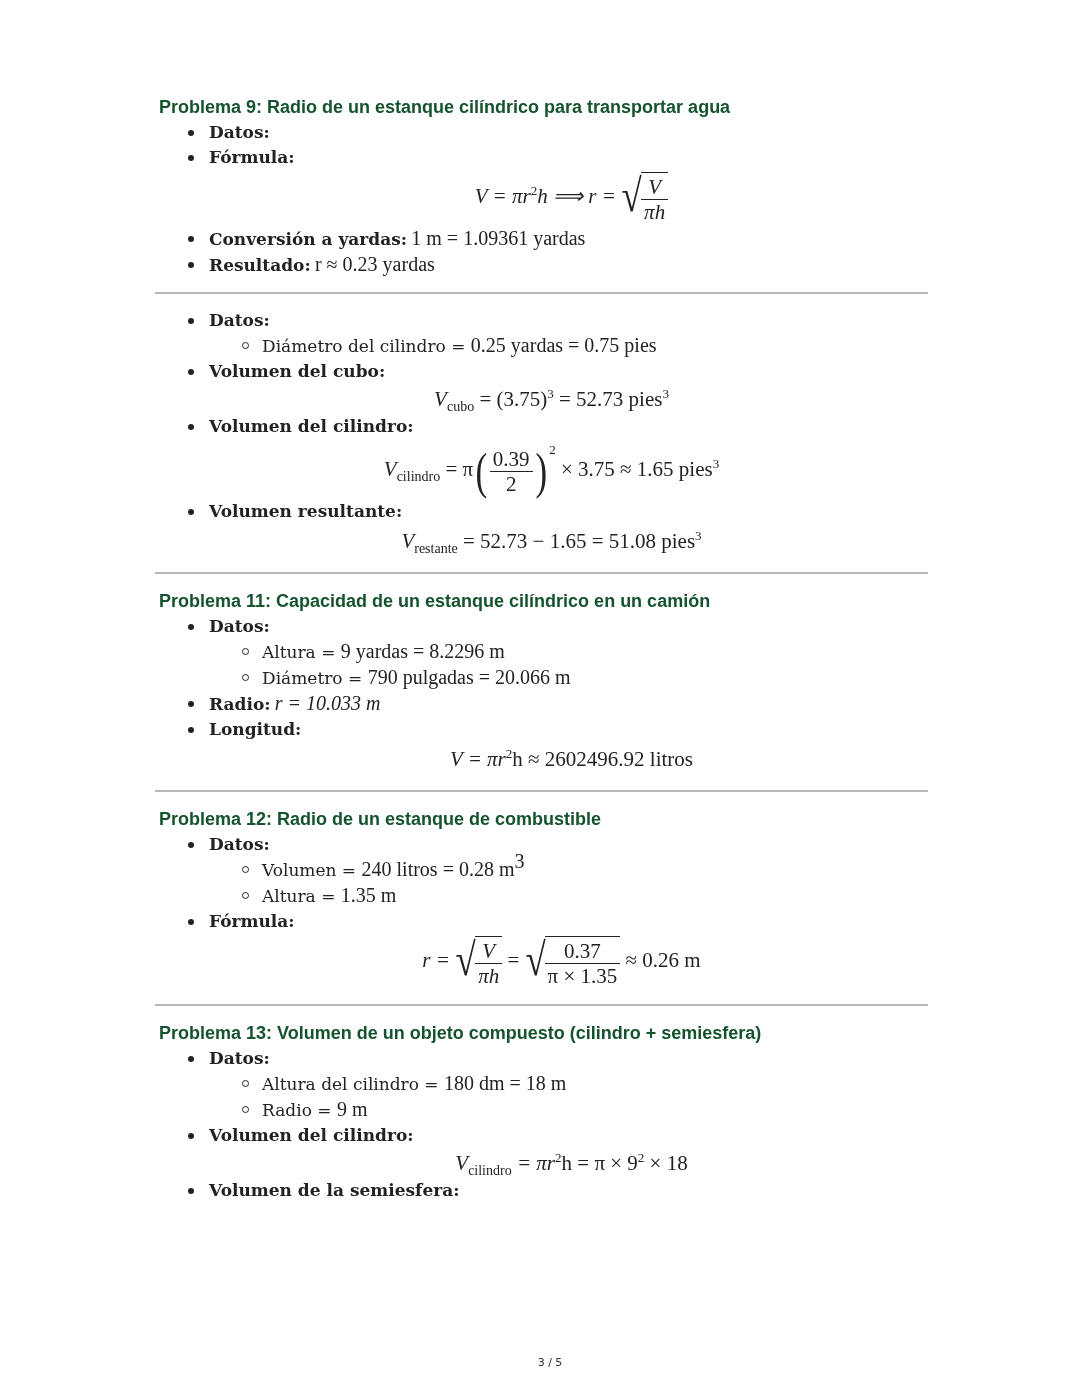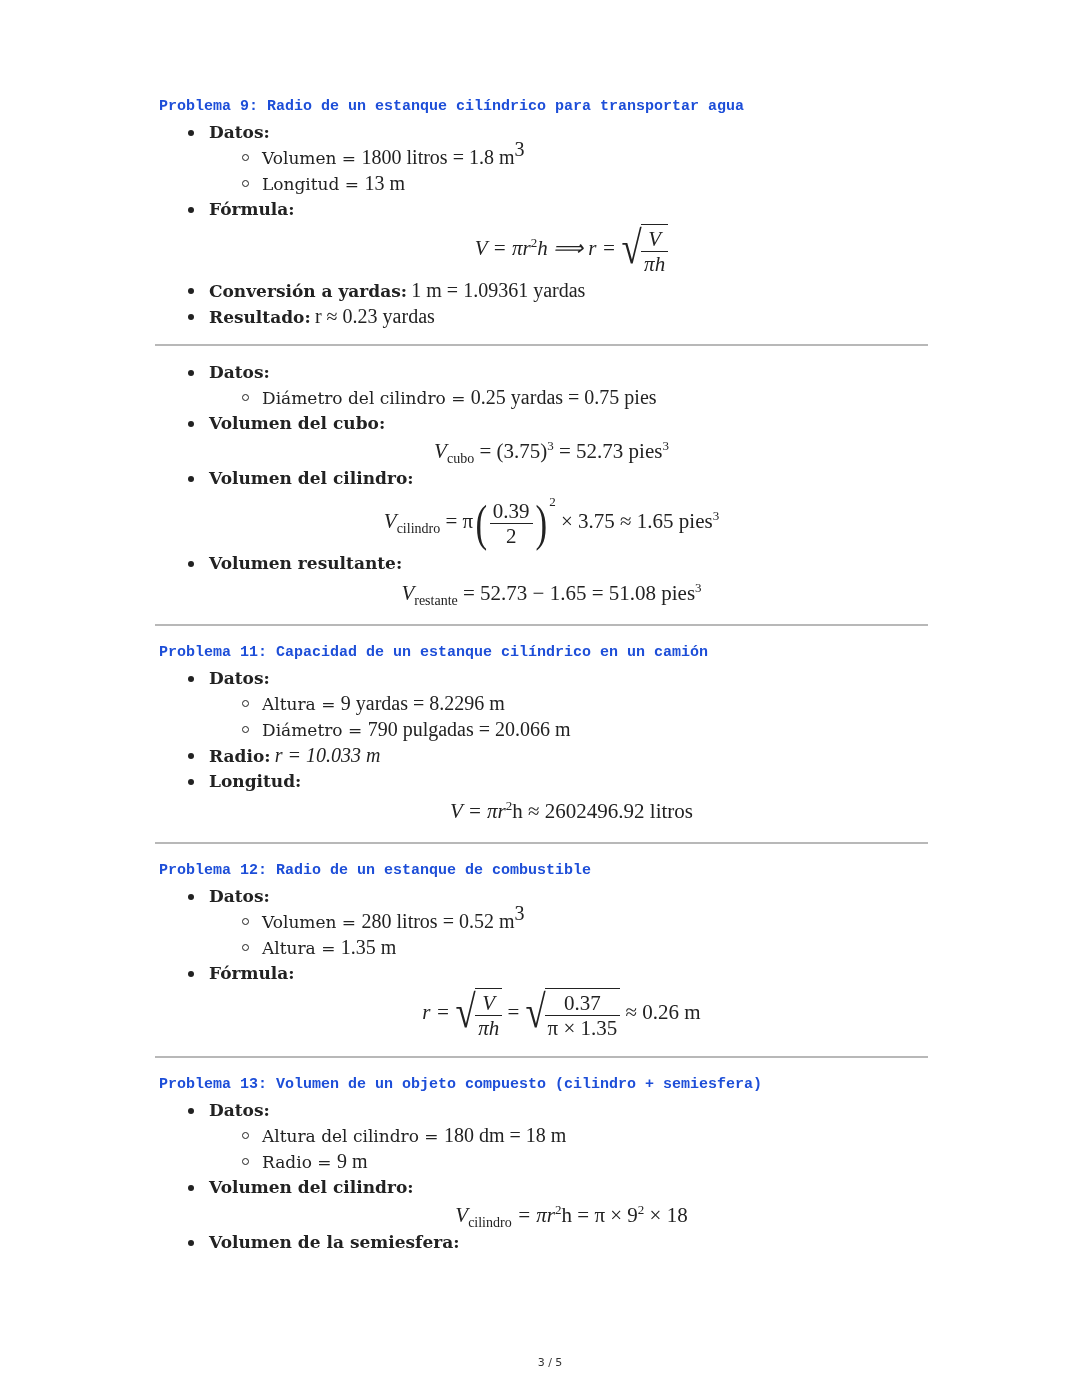--- a/index.html
+++ b/index.html
@@ -1,20 +1,20 @@
 <!DOCTYPE html>
 <html><head>
 <meta charset="utf-8">
 <style>
   html, body { margin: 0; padding: 0; background: #ffffff; }
   body { width: 1080px; height: 1397px; position: relative; overflow: hidden; color: #222; }
   .page { position: absolute; left: 159px; top: 94px; width: 765px; }
   .m  { font-family: "Liberation Serif", serif; font-size: 20px; }
   .mi { font-style: italic; }
-  h2 { font-family: Liberation Mono, monospace; font-weight: bold; font-size: 15px; margin: 0; line-height: 26px; color: #1d4ed8; }
+  h2 { font-family: Liberation Sans, sans-serif; font-weight: bold; font-size: 18px; margin: 0; line-height: 26px; color: #14532d; }
   ul.l1 { list-style: none; margin: 0; padding: 0 0 0 50px; }
   ul.l1 > li { position: relative; line-height: 24px; font-size: 17px; }
   ul.l1 > li::before { content: ""; position: absolute; left: -21px; top: 10px; width: 6px; height: 6px; border-radius: 50%; background: #222; }
   ul.l2 { list-style: none; margin: 0; padding: 0 0 0 53px; }
   ul.l2 > li { position: relative; line-height: 24px; font-size: 17px; }
   ul.l2 > li::before { content: ""; position: absolute; left: -20px; top: 9px; width: 5px; height: 5px; border-radius: 50%; border: 1.3px solid #222; }
   .lbl { font-family: "DejaVu Serif", serif; font-weight: bold; font-size: 17px; }
   .txt { font-family: "DejaVu Serif", serif; font-size: 17px; }
   .eq { text-align: center; font-family: "Liberation Serif", serif; font-size: 21px; line-height: 30px; padding: 2px 0; }
   sup { font-size: 13px; vertical-align: 8px; line-height: 0; }
@@ -31,24 +31,20 @@
 </style>
 </head>
 <body>
 
 <div class="page">
 
   <section>
     <h2>Problema 9: Radio de un estanque cilíndrico para transportar agua</h2>
     <ul class="l1">
       <li><span class="lbl">Datos:</span>
-        <ul class="l2">
-          <li><span class="txt">Volumen = </span><span class="m">1800 litros = 1.8 m</span><sup class="m">3</sup></li>
-          <li><span class="txt">Longitud = </span><span class="m">13 m</span></li>
-        </ul>
       </li>
       <li><span class="lbl">Fórmula:</span></li>
     </ul>
     <div class="eq" style="margin-left:60px">
       <span class="mi">V = πr</span><sup>2</sup><span class="mi">h ⟹ r = </span><span class="sqrt"><span class="rad"><span class="frac mi"><span class="num">V</span><span>πh</span></span></span></span>
     </div>
     <ul class="l1">
       <li><span class="lbl">Conversión a yardas:</span> <span class="m">1 m = 1.09361 yardas</span></li>
       <li><span class="lbl">Resultado:</span> <span class="m">r ≈ 0.23 yardas</span></li>
     </ul>
@@ -98,21 +94,21 @@
       <span class="mi">V = πr</span><sup>2</sup><span>h ≈ 2602496.92 litros</span>
     </div>
   </section>
   <hr class="sep">
 
   <section>
     <h2>Problema 12: Radio de un estanque de combustible</h2>
     <ul class="l1">
       <li><span class="lbl">Datos:</span>
         <ul class="l2">
-          <li><span class="txt">Volumen = </span><span class="m">280 litros = 0.52 m</span><sup class="m">3</sup></li>
+          <li><span class="txt">Volumen = </span><span class="m">240 litros = 0.28 m</span><sup class="m">3</sup></li>
           <li><span class="txt">Altura = </span><span class="m">1.35 m</span></li>
         </ul>
       </li>
       <li><span class="lbl">Fórmula:</span></li>
     </ul>
     <div class="eq" style="margin-left:40px">
       <span class="mi">r = </span><span class="sqrt"><span class="rad"><span class="frac mi"><span class="num">V</span><span>πh</span></span></span></span><span> = </span><span class="sqrt"><span class="rad"><span class="frac"><span class="num">0.37</span><span>π × 1.35</span></span></span></span><span> ≈ 0.26 m</span>
     </div>
   </section>
   <hr class="sep">

